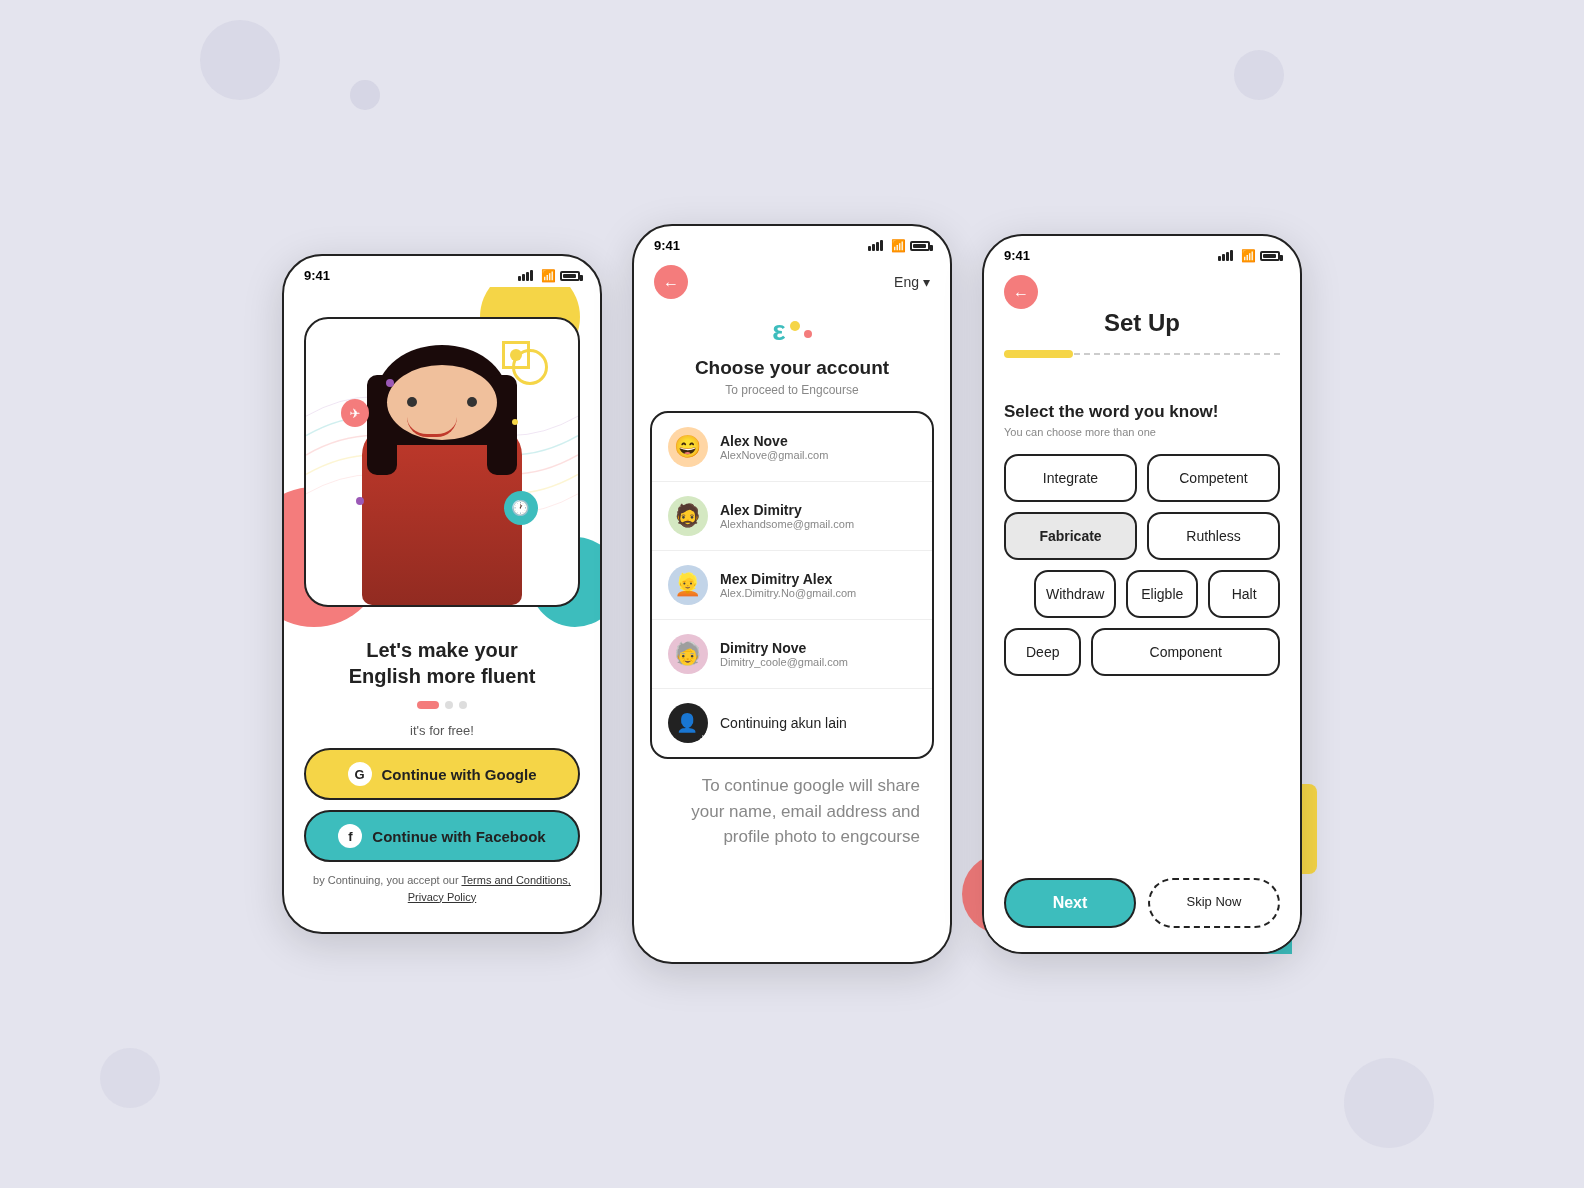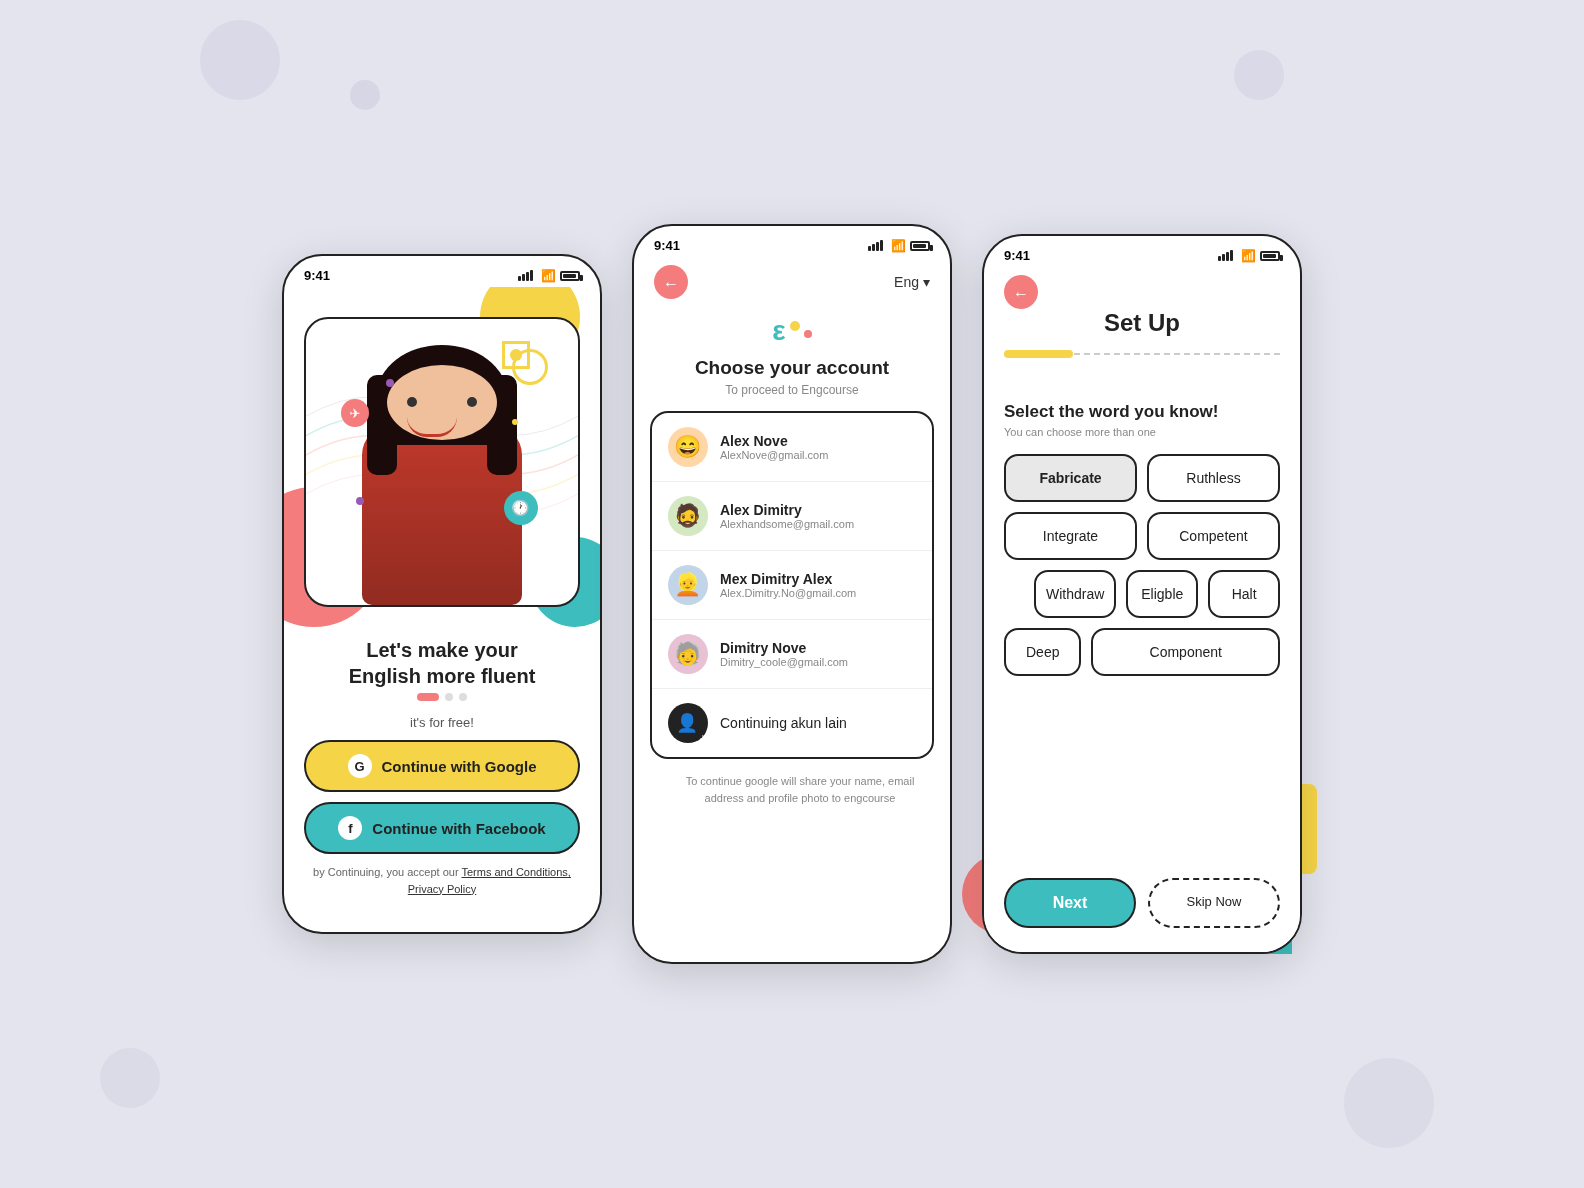--- a/index.html
+++ b/index.html
@@ -100,21 +100,21 @@
     .deco-dot-purple2 { position: absolute; width: 8px; height: 8px; background: #9b59b6; border-radius: 50%; bottom: 100px; left: 50px; }
 
     
     .wavy-lines {
       position: absolute;
       top: 0; left: 0; right: 0; bottom: 0;
       opacity: 0.4;
     }
 
     .phone1-text-area { padding: 10px 20px 0; text-align: center; }
-    .phone1-title { font-size: 20px; font-weight: 700; line-height: 1.3; color: #222; margin-bottom: 4px; }
+    .phone1-title { font-size: 20px; font-weight: 700; line-height: 1.3; color: #222; margin-bottom: 12px; }
     .phone1-dots { display: flex; gap: 6px; justify-content: center; margin-bottom: 14px; }
     .dot-active { width: 22px; height: 8px; background: #f47c7c; border-radius: 4px; }
     .dot-inactive { width: 8px; height: 8px; background: #ddd; border-radius: 50%; }
     .phone1-free-text { font-size: 13px; color: #555; margin-bottom: 10px; }
 
     .btn-google {
       display: flex; align-items: center; justify-content: center;
       gap: 10px;
       background: #f5d547;
       border: 2px solid #222;
@@ -186,21 +186,21 @@
     }
     .avatar-bg1 { background: #ffd6a5; }
     .avatar-bg2 { background: #d4e8c2; }
     .avatar-bg3 { background: #c2d4e8; }
     .avatar-bg4 { background: #e8c2d4; }
     .account-info { flex: 1; }
     .account-name { font-size: 14px; font-weight: 600; color: #222; }
     .account-email { font-size: 11px; color: #888; }
     .add-account-text { font-size: 14px; font-weight: 500; color: #222; }
 
-    .phone2-footer { text-align: center; font-size: 11px; color: #888; padding: 14px 30px 0; line-height: 1.5; margin-left: 16px; }
+    .phone2-footer { text-align: right; font-size: 17px; color: #888; padding: 14px 30px 0; line-height: 1.5; margin-left: 16px; }
 
     
     .phone3-header { display: flex; align-items: center; padding: 8px 20px 0; }
     .phone3-content { padding: 0 20px; }
     .phone3-title { font-size: 24px; font-weight: 700; color: #222; text-align: center; margin-bottom: 14px; }
 
     .progress-bar-container { position: relative; height: 6px; background: transparent; margin-bottom: 20px; }
     .progress-dots-line {
       position: absolute; top: 50%; left: 0; right: 0;
       border-top: 2px dashed #ccc; transform: translateY(-50%);
@@ -540,27 +540,27 @@
 
         <div class="progress-bar-container">
           <div class="progress-dots-line"></div>
           <div class="progress-fill"></div>
         </div>
 
         <div class="phone3-subtitle">Select the word you know!</div>
         <div class="phone3-hint">You can choose more than one</div>
 
         <div class="words-grid" style="grid-template-columns:1fr 1fr;margin-bottom:10px;">
+          <div class="word-btn">Integrate</div>
+          <div class="word-btn">Competent</div>
+        </div>
+
+        <div class="words-grid" style="grid-template-columns:1fr 1fr;margin-bottom:10px;">
           <div class="word-btn selected">Fabricate</div>
           <div class="word-btn">Ruthless</div>
-        </div>
-
-        <div class="words-grid" style="grid-template-columns:1fr 1fr;margin-bottom:10px;">
-          <div class="word-btn">Integrate</div>
-          <div class="word-btn">Competent</div>
         </div>
 
         <div class="words-row-three">
           <div class="word-btn">Withdraw</div>
           <div class="word-btn">Eligble</div>
           <div class="word-btn">Halt</div>
         </div>
 
         <div class="words-grid" style="grid-template-columns:auto 1fr;margin-bottom:60px;">
           <div class="word-btn" style="padding-left:20px;padding-right:20px;">Deep</div>

